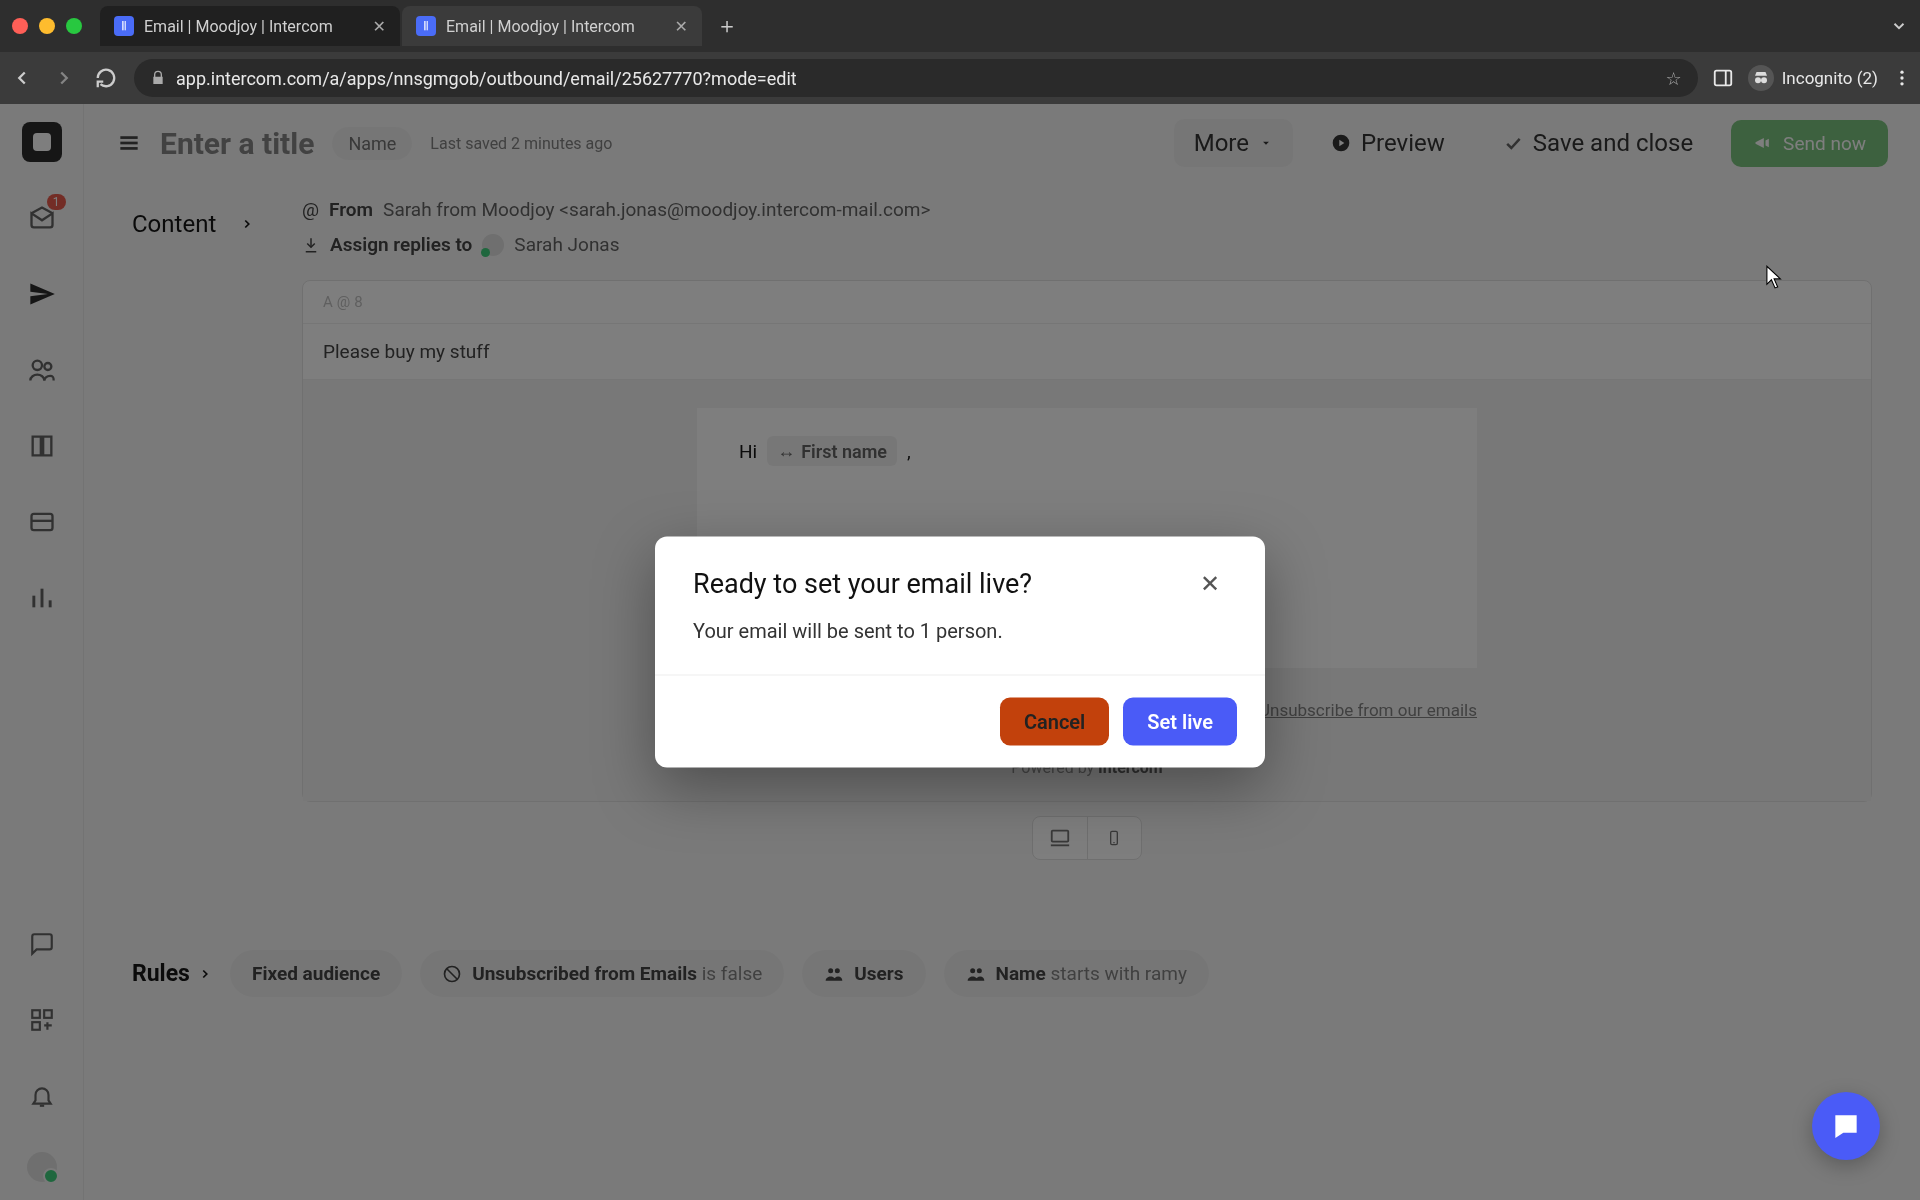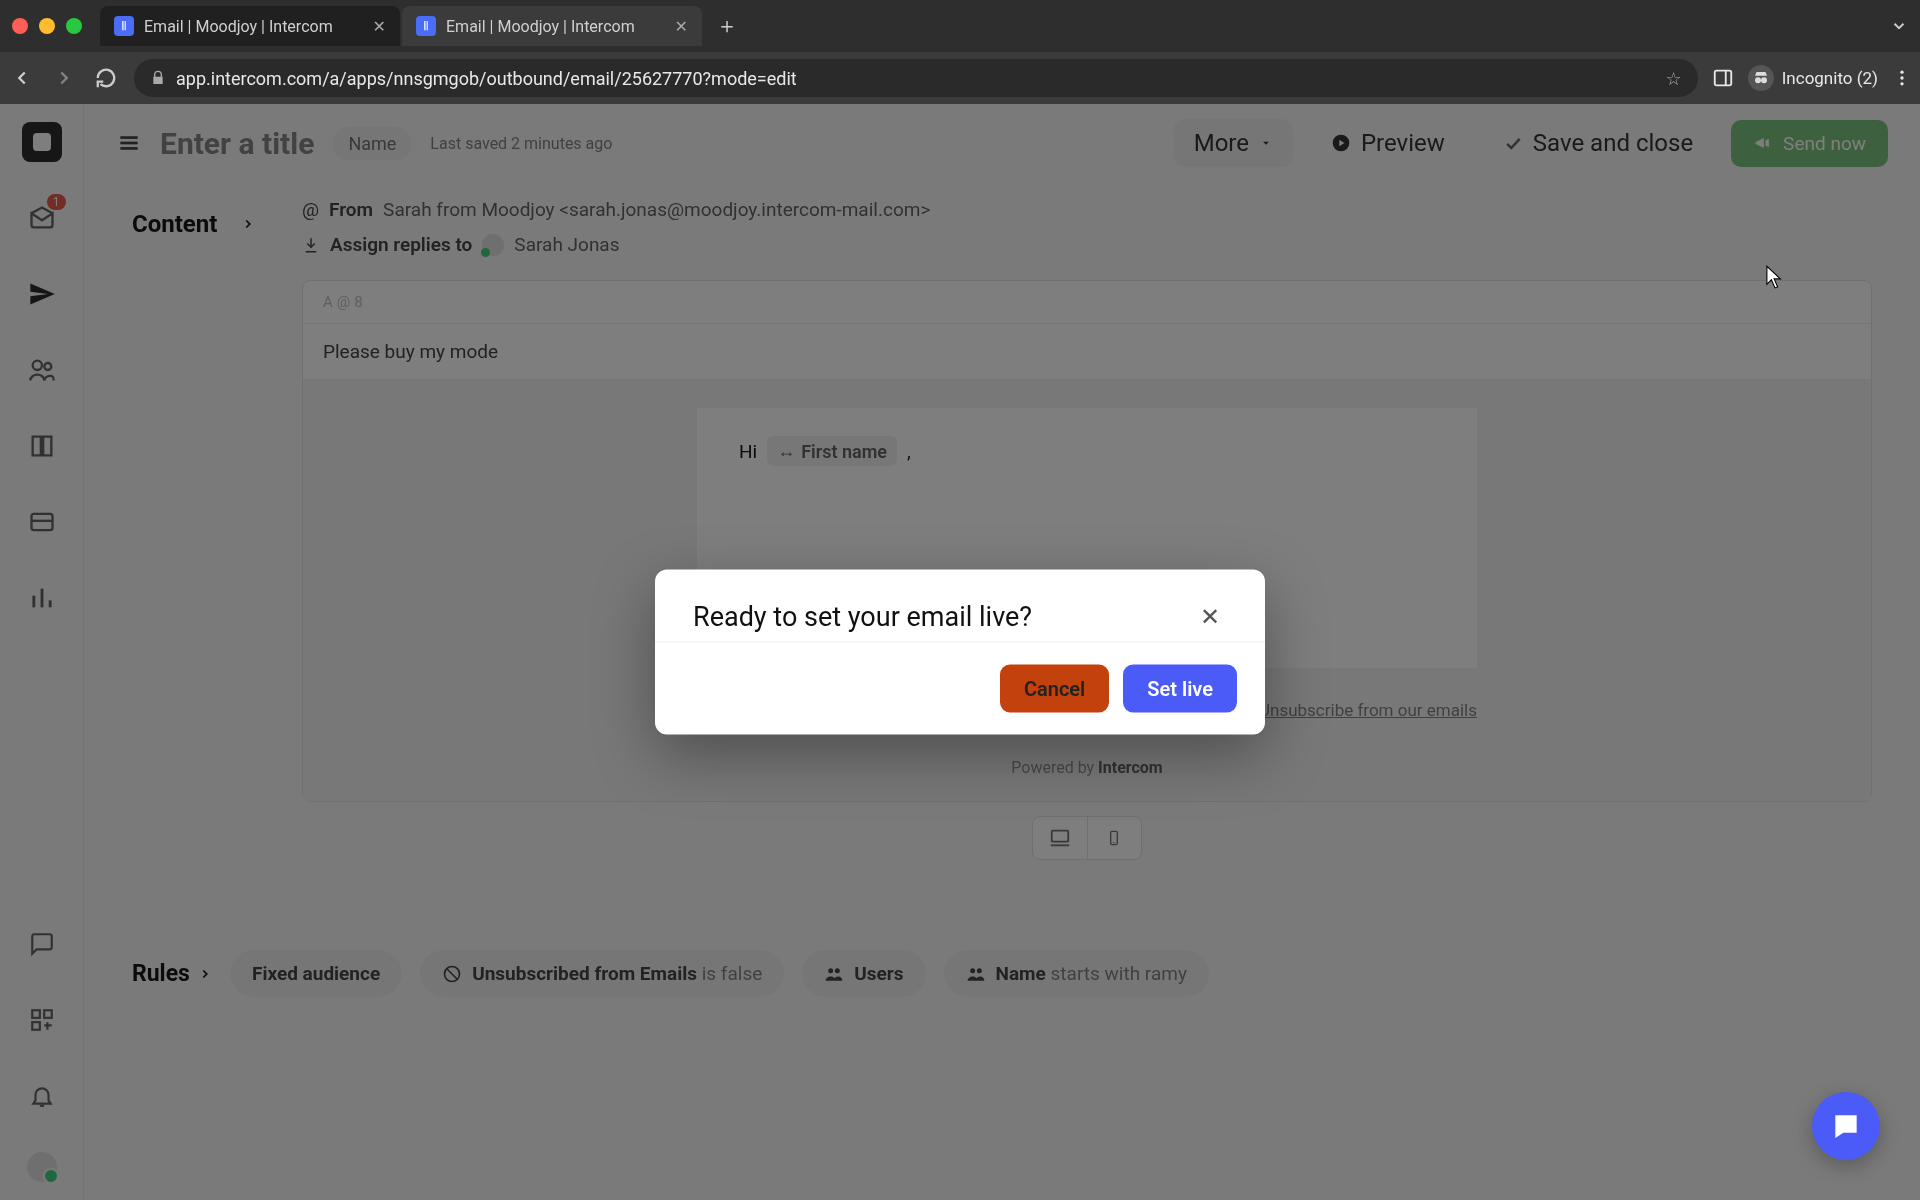--- a/index.html
+++ b/index.html
@@ -48,21 +48,21 @@
 .title { font-size: 30px; font-weight:700; color:#7a7a7a; }
 .draft-pill { background:#eee; color:#666; padding:6px 16px; border-radius:18px; font-size:18px; }
 .saved { color:#777; font-size:16px; }
 .topbar .grow { flex:1; }
 .tbtn { display:flex; align-items:center; gap:10px; padding:10px 20px; border-radius:10px; font-size:24px; cursor:pointer; color:#222; }
 .tbtn.more { background:#eee; }
 .tbtn.save svg { color:#555;}
 .send-btn { background:#6fbf73; color:#fff; padding:12px 22px; border-radius:10px; font-size:19px; display:flex; gap:10px; align-items:center;justify-content:center; }
 
 .content-area { padding: 16px 48px 0 48px; }
-.section-head { font-size:24px; font-weight:700; display:flex; align-items:center; gap:24px; margin-bottom:18px; cursor:pointer;}
+.section-head { font-size:24px; font-weight:400; display:flex; align-items:center; gap:24px; margin-bottom:18px; cursor:pointer;}
 .meta-row { display:flex; align-items:center; gap:10px; font-size:19px; color:#333; margin-left:170px; margin-bottom:12px;}
 .meta-row .lbl { font-weight:600; }
 .meta-row .avatar-dot { width:22px; height:22px; border-radius:50%; background:#ddd; position:relative; }
 .meta-row .avatar-dot::after { content:''; position:absolute; bottom:-1px; left:-1px; width:9px; height:9px; background:#2ecc71; border-radius:50%; }
 
 .email-box { margin-left:170px; margin-top:12px; border:1px solid #e0e0e0; border-radius:8px; background:#fff; }
 .email-header { padding: 12px 20px; border-bottom:1px solid #eee; color:#bbb; font-size:15px; display:flex; gap:4px;}
 .subject { padding: 16px 20px; border-bottom:1px solid #eee; font-size:19px; color:#333; }
 .email-body { background:#f2f2f2; padding: 28px 0 24px 0; }
 .email-inner { width: 780px; margin: 0 auto; background:#fff; min-height:260px; padding: 28px 42px; font-size:19px; }
@@ -322,21 +322,21 @@
           </div>
         </div>
       </div>
 
       <div class="email-box">
         <div class="email-header">
           <span>A</span>
           <span>@</span>
           <span>8</span>
         </div>
-        <div class="subject">Please buy my mode</div>
+        <div class="subject">Please buy my stuff</div>
         <div class="email-body">
           <div class="email-inner">
             <div class="greet">
               <span>Hi</span>
               <span class="chip">
                 <span>↔</span>
                 <span>First name</span>
               </span>,
             </div>
           </div>
@@ -402,20 +402,21 @@
       </div>
     </div>
   </div>
 
   <div class="scrim"></div>
   <div class="modal">
     <div class="modal-head">
       <div class="modal-title">Ready to set your email live?</div>
       <div class="modal-close">✕</div>
     </div>
+    <div class="modal-body">Your email will be sent to 1 person.</div>
     <div class="modal-foot">
       <button class="btn secondary">Cancel</button>
       <button class="btn primary">Set live</button>
     </div>
   </div>
 
   <div class="help-bubble">
     <svg width="32" height="32" viewBox="0 0 24 24" fill="#fff">
         <rect x="3" y="3" width="18" height="18" rx="4" fill="#fff" opacity="0"></rect>
         <path d="M4 4h16v13H10l-6 4z" fill="#fff"></path>

